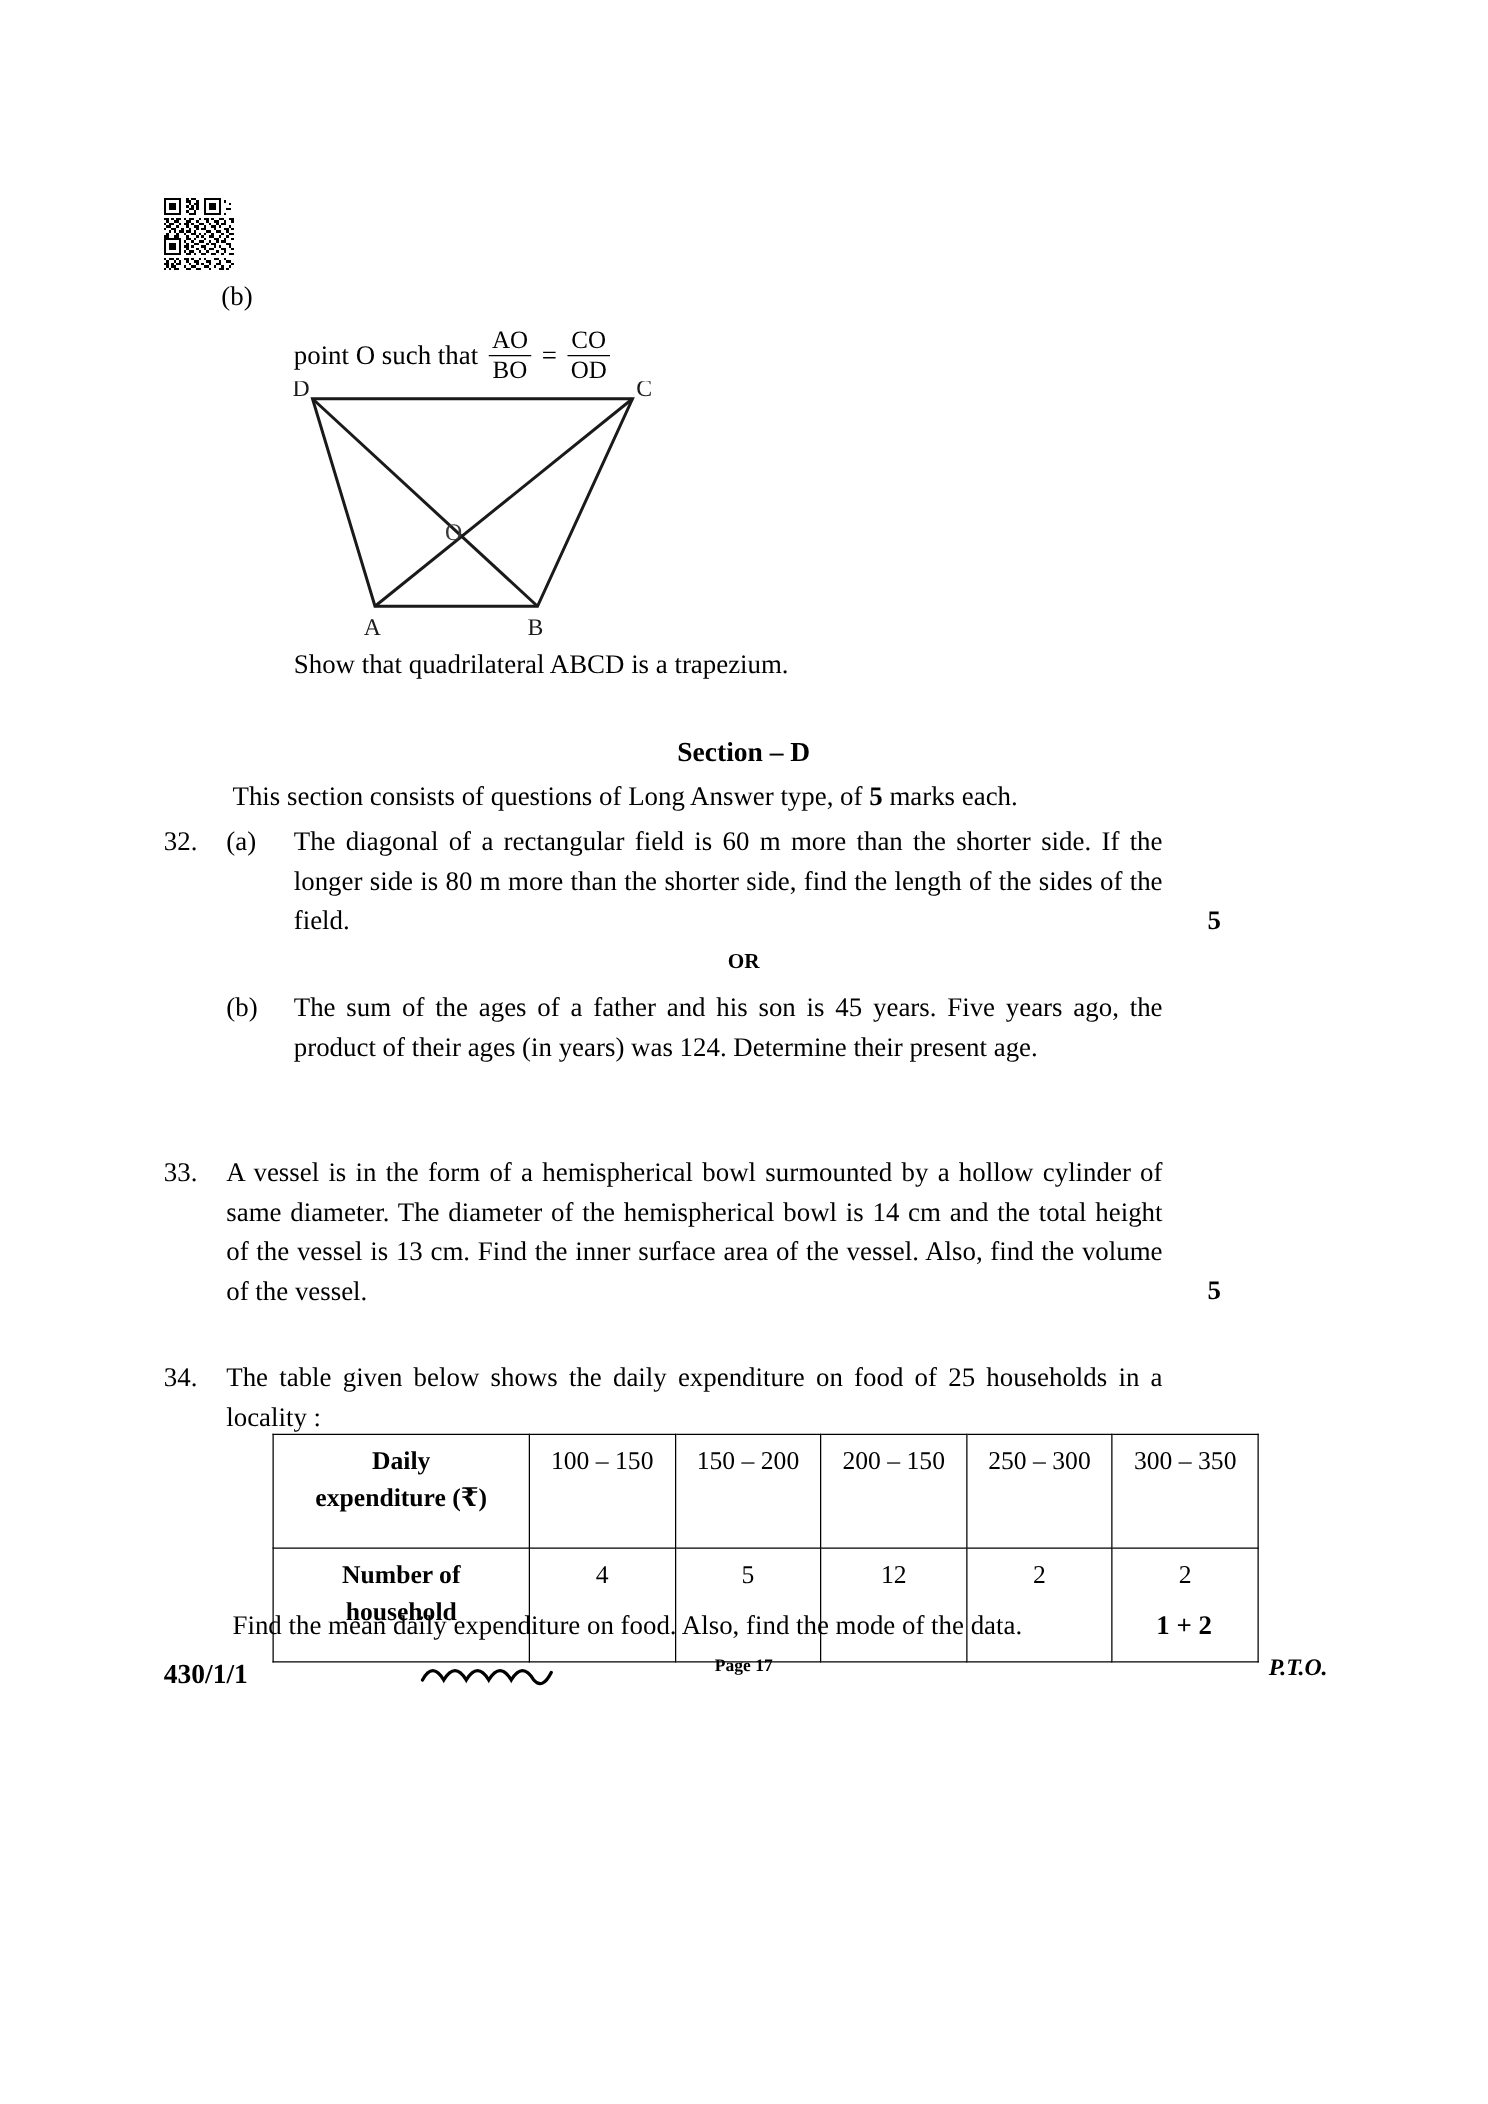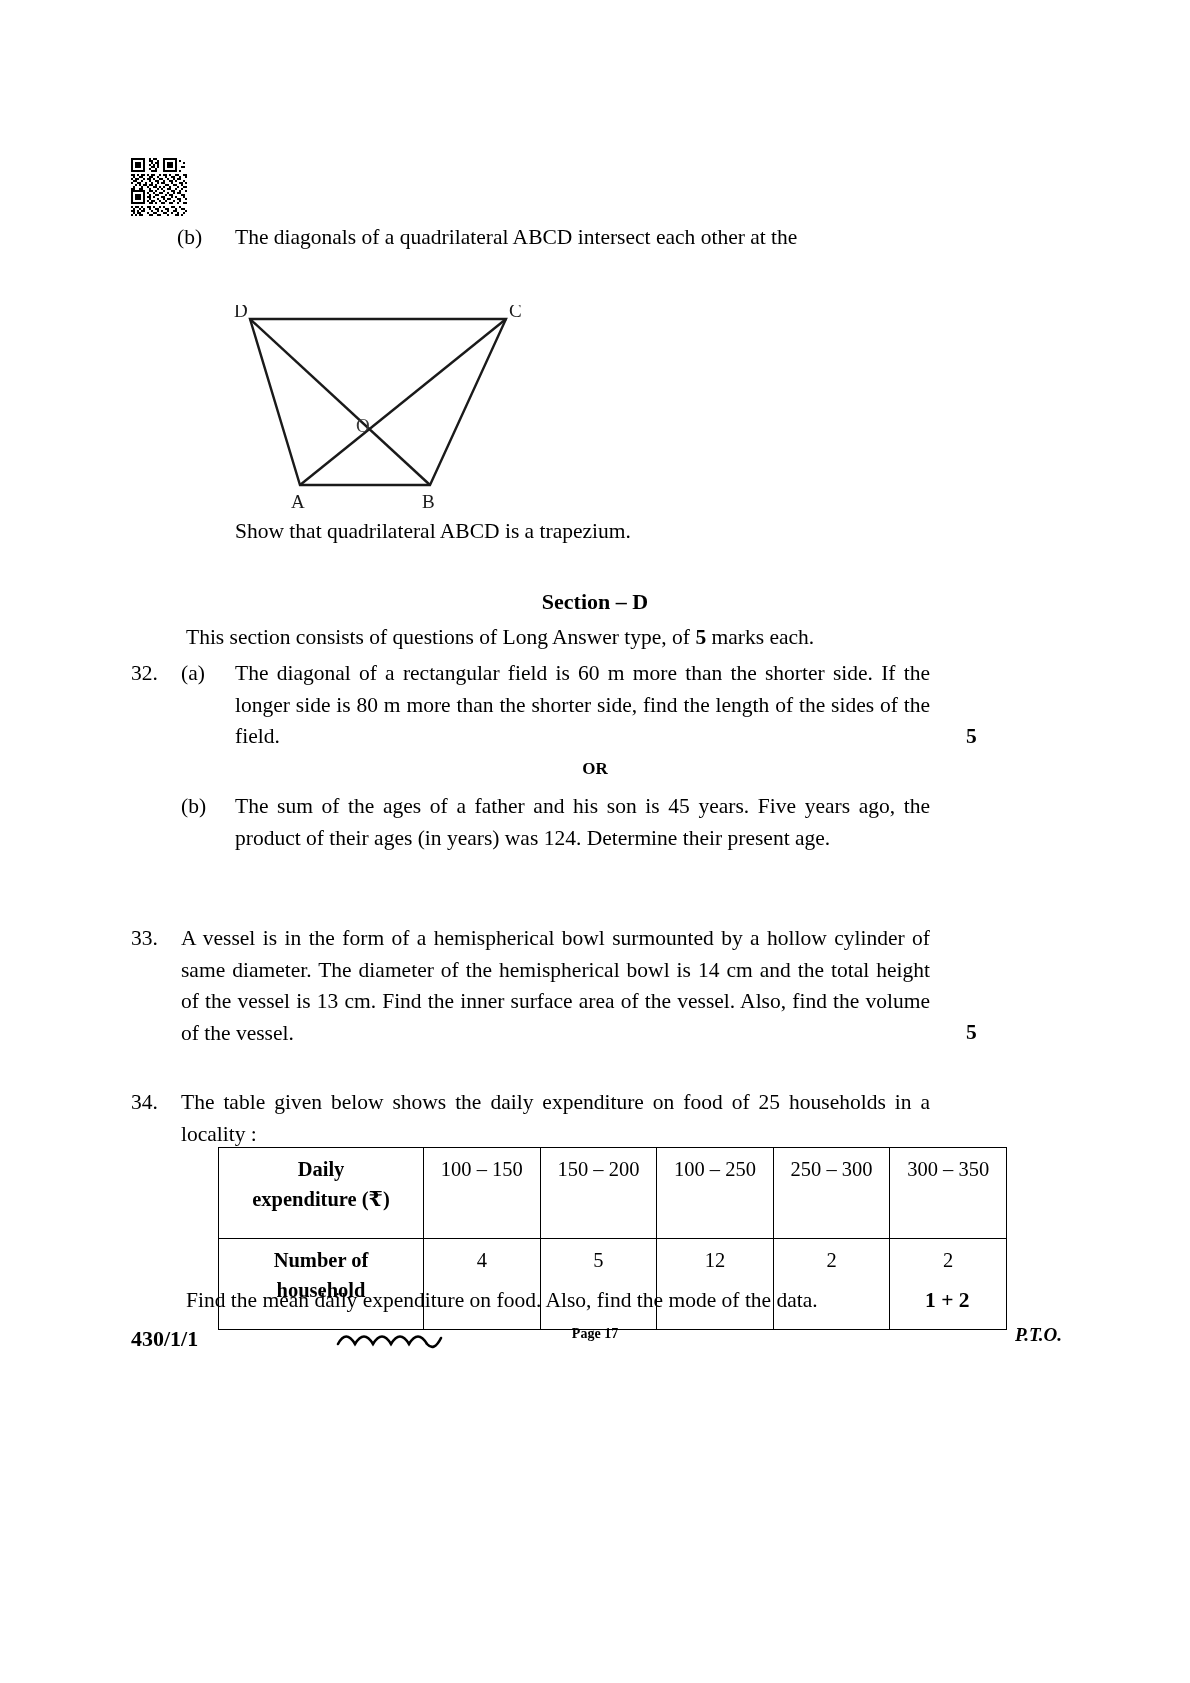--- a/index.html
+++ b/index.html
@@ -334,22 +334,33 @@
           <rect x="13" y="28" width="2" height="1"></rect>
           <rect x="18" y="28" width="1" height="1"></rect>
         <rect x="22" y="28" width="2" height="1"></rect>
           <rect x="25" y="28" width="1" height="1"></rect>
       </g>
     </svg>
   </div>
 
   <div class="marker" style="left:177px; top:222px;">(b)</div>
 
-  <div class="blk just" style="left:235px; top:222px; width:695px;">The diagonals of a quadrilateral ABCD intersect each other at the</div>
-
+
+  <div class="eqline">
+    <span>point O such that</span>
+    <span class="frac" style="margin-left:8px;">
+      <span class="num">AO</span>
+      <span class="den">BO</span>
+    </span>
+    <span class="eq-sign">=</span>
+    <span class="frac">
+      <span class="num">CO</span>
+      <span class="den">OD</span>
+    </span>
+  </div>
 
   <div class="figure">
     <svg width="300" height="210" viewBox="0 0 300 210">
 
       <polygon points="22,14 278,14 202,180 72,180" fill="none" stroke="#1a1a1a" stroke-width="2.4" stroke-linejoin="miter"></polygon>
 
       <line x1="22" y1="14" x2="202" y2="180" stroke="#1a1a1a" stroke-width="2.4"></line>
       <line x1="278" y1="14" x2="72" y2="180" stroke="#1a1a1a" stroke-width="2.4"></line>
 
       <text x="6" y="12" font-family="Liberation Serif, serif" font-size="19" fill="#1a1a1a">D</text>
@@ -388,21 +399,21 @@
   <div class="tbl-wrap">
     <table class="stats">
       <tbody>
         <tr>
           <td class="rowhead">
             <span class="l1">Daily</span>
             <span class="l2">expenditure (₹)</span>
           </td>
           <td>100 – 150</td>
           <td>150 – 200</td>
-          <td>100 – 250</td>
+          <td>200 – 150</td>
           <td>250 – 300</td>
           <td>300 – 350</td>
         </tr>
         <tr>
           <td class="rowhead">
             <span class="l1">Number of</span>
             <span class="l2">household</span>
           </td>
           <td>4</td>
           <td>5</td>

